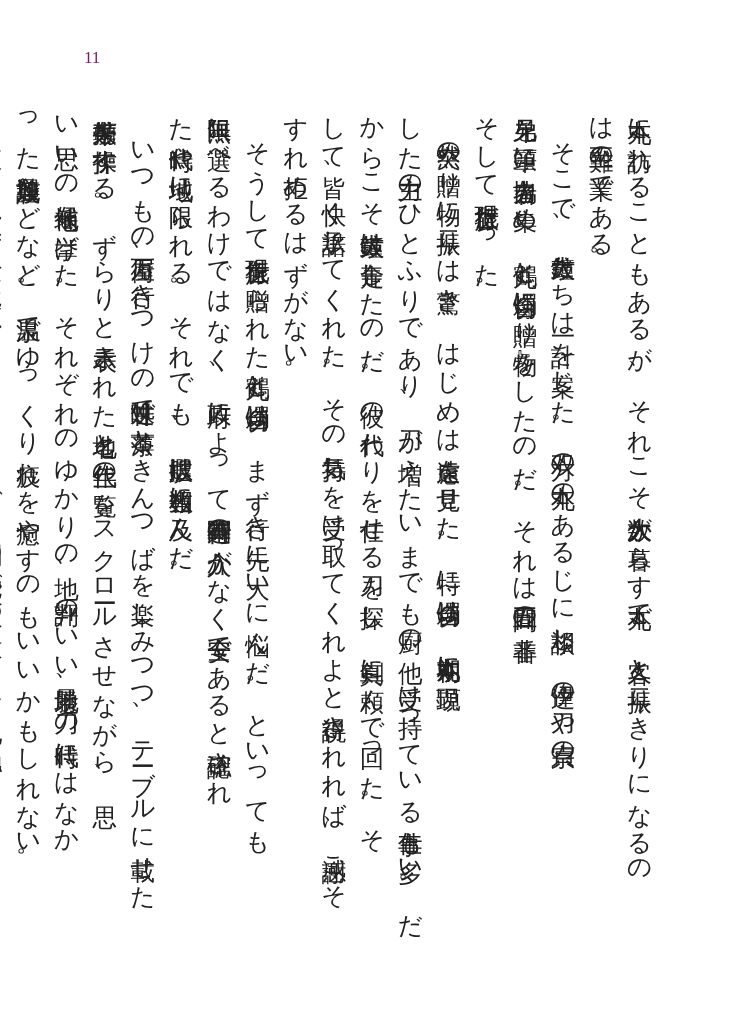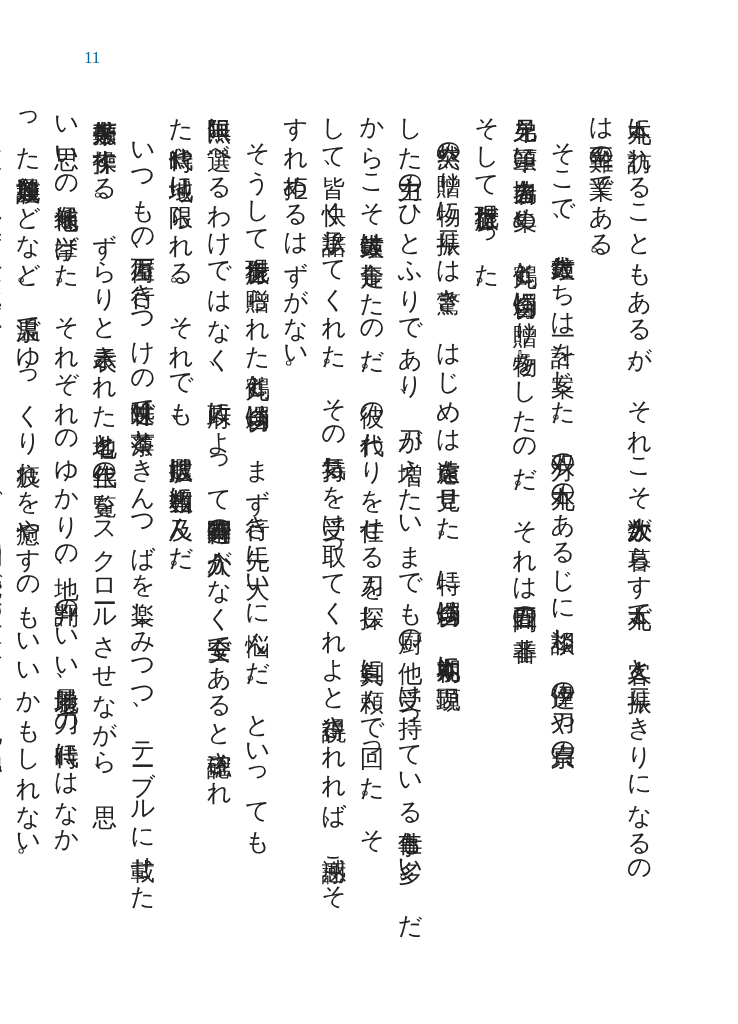--- a/index.html
+++ b/index.html
@@ -14,21 +14,21 @@
       overflow: hidden;
       font-family: "DejaVu Serif", "Liberation Serif", serif;
       color: #222222;
     }
     .page-number {
       position: absolute;
       left: 84px;
       top: 48px;
       font-size: 17px;
       font-family: "Liberation Serif", "DejaVu Serif", serif;
-      color: #0369a1;
+      color: #701a75;
     }
     .text-block {
       position: absolute;
       right: 80px;
       top: 100px;
       height: 860px;
       width: 600px;
       writing-mode: vertical-rl;
       -webkit-writing-mode: vertical-rl;
       text-orientation: upright;

